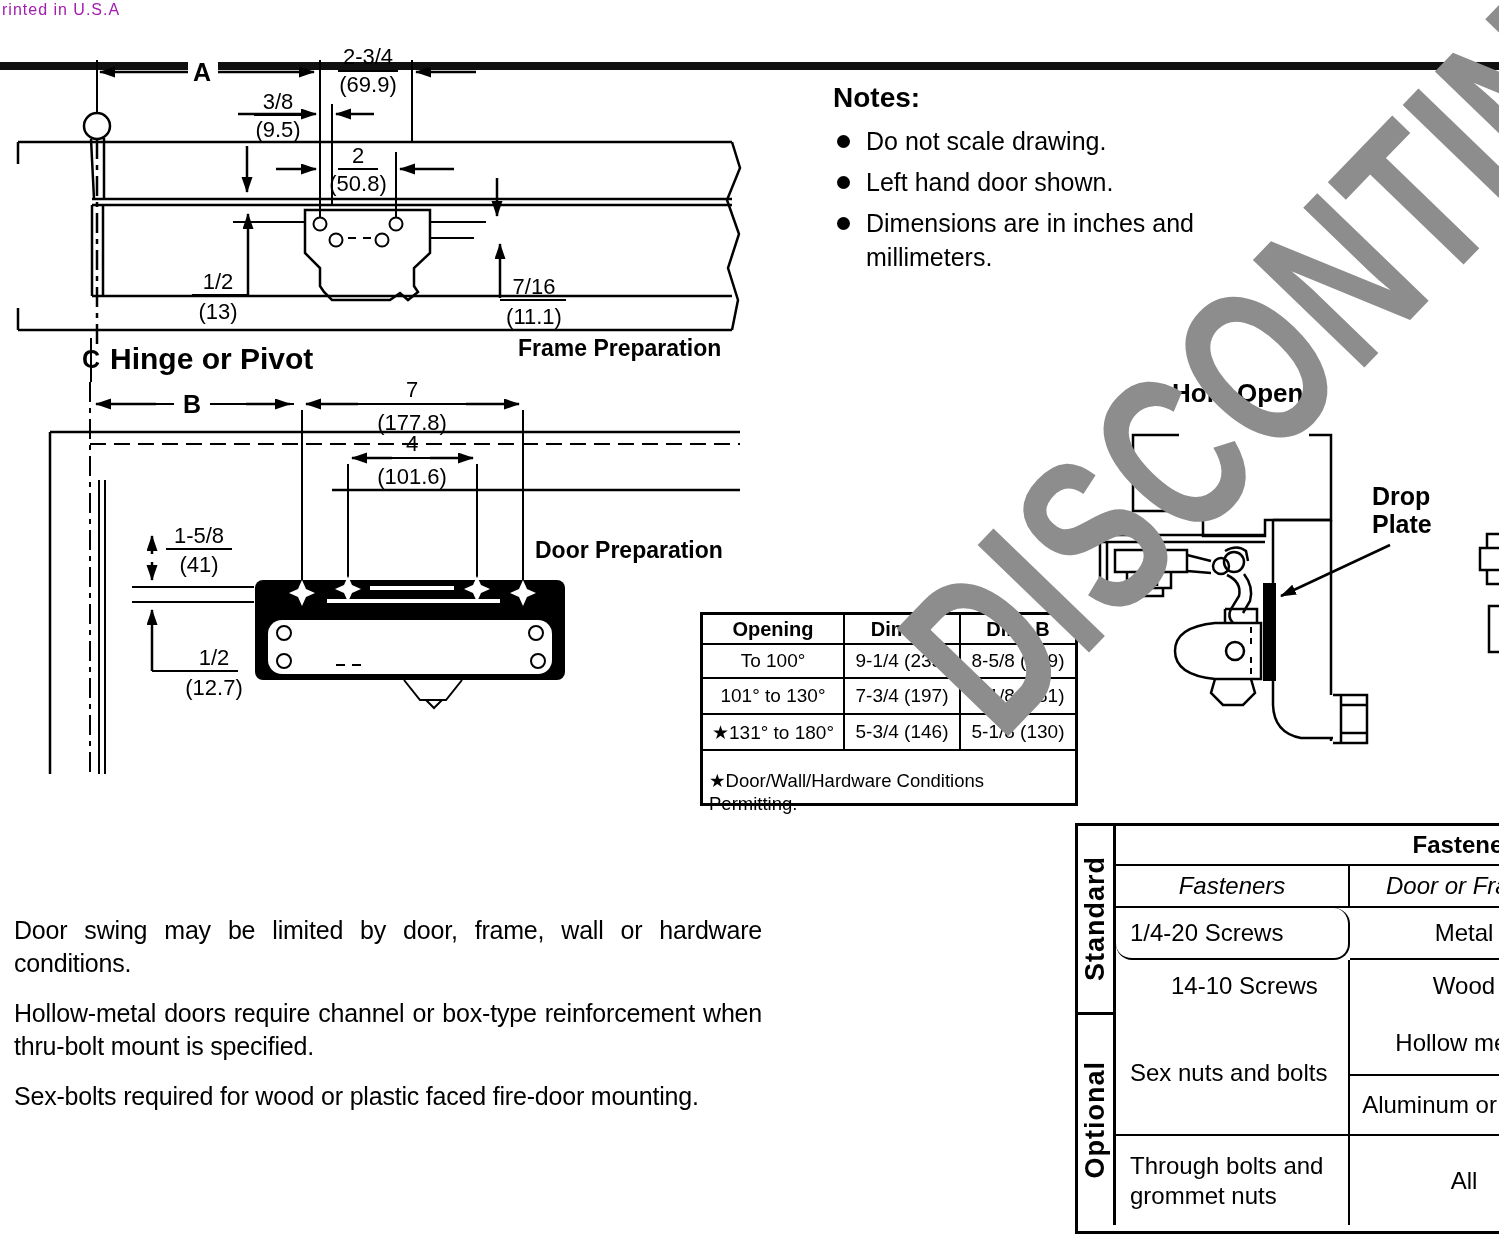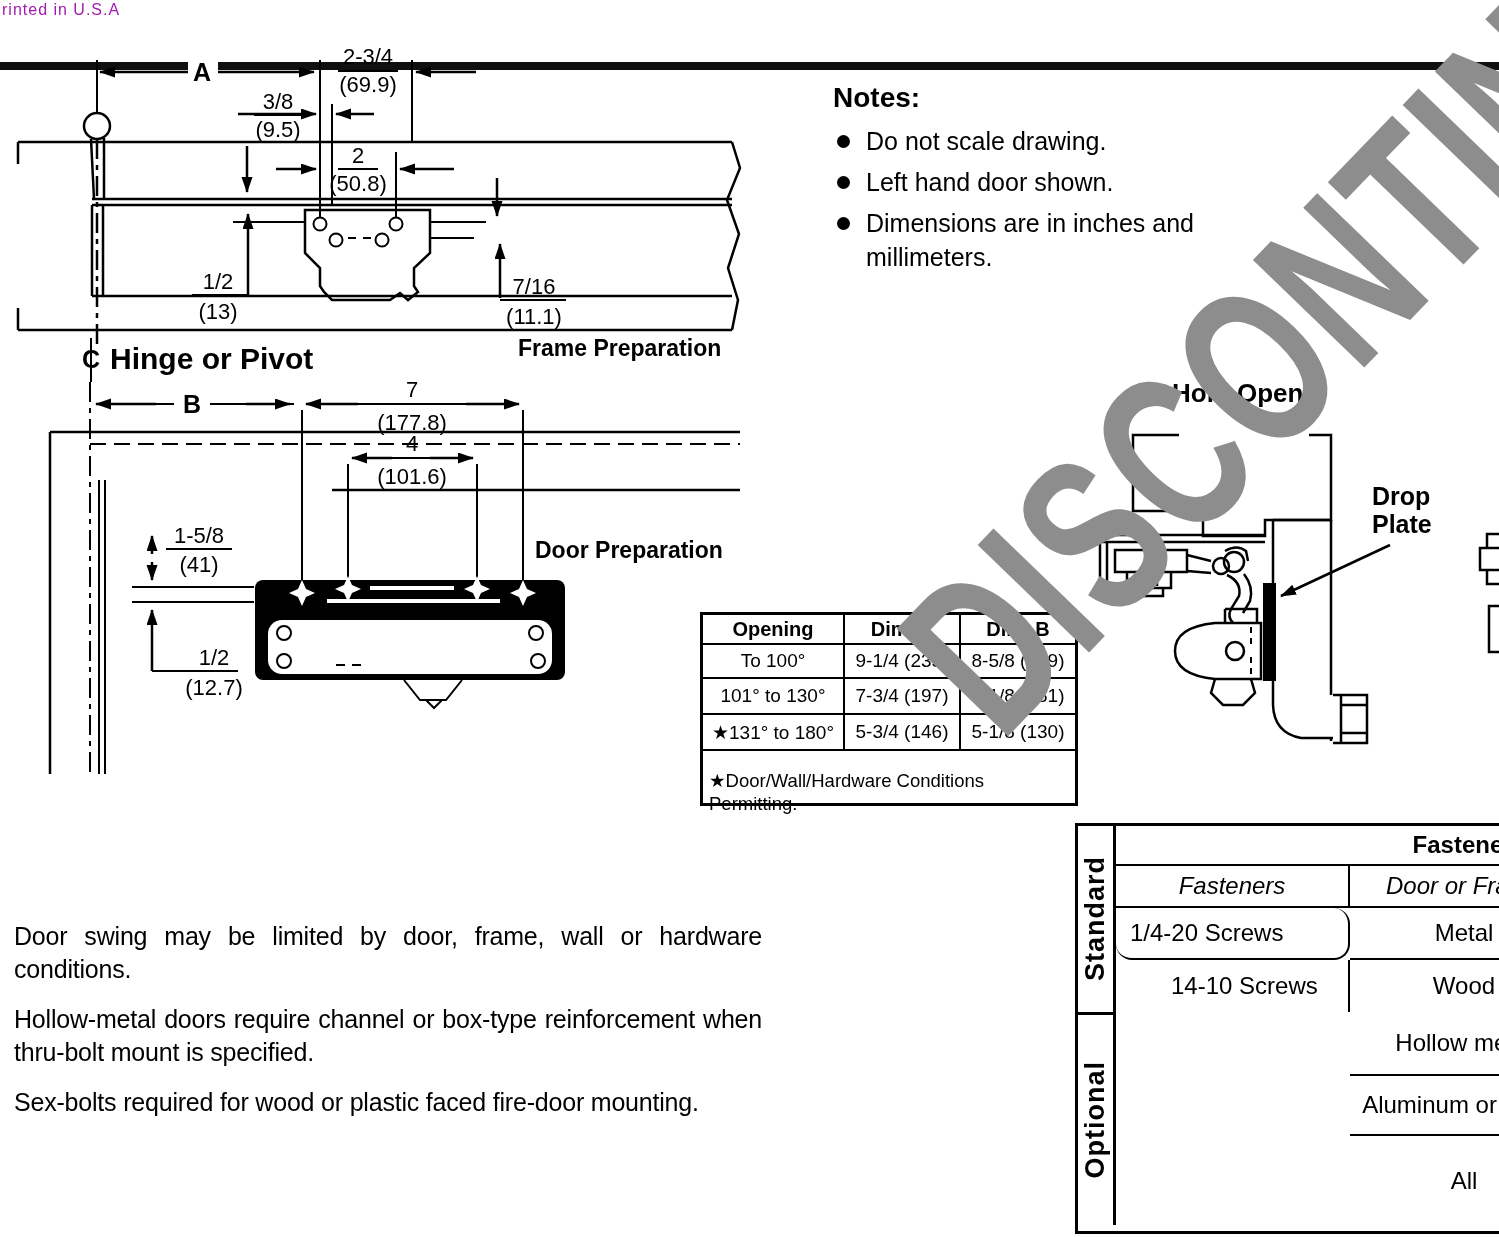--- a/index.html
+++ b/index.html
@@ -44,21 +44,21 @@
      padding-right:52px;font-weight:bold;font-size:29px;}
   .ft-f{grid-column:2;border-right:2px solid #000;padding-left:14px;}
   .ft-d{grid-column:3;justify-content:center;text-align:center;}
   .ft-hdr{font-style:italic;font-size:24px;border-bottom:2px solid #000;}
   #ft-hf{justify-content:center;padding-left:0;}
   .bb2{border-bottom:2px solid #000;}
   #ft-r3f{grid-row:5/7;}
   #ft-r3d2 span{display:block;text-align:center;line-height:28px;}
   
   #body-text{left:14px;top:912px;width:748px;}
-  #body-text p{margin:8px 0 17px 0;font-size:25px;line-height:33px;text-align:justify;letter-spacing:-0.2px;}
+  #body-text p{margin:2px 0 17px 0;font-size:25px;line-height:33px;text-align:justify;letter-spacing:-0.2px;}
   
   #watermark{left:945px;top:690px;width:0;height:0;z-index:40;pointer-events:none;}
   #watermark span{display:block;white-space:nowrap;font-weight:bold;font-size:225px;
      letter-spacing:4px;color:#8d8d8d;mix-blend-mode:multiply;
      transform:translate(-50%,-50%) rotate(-46deg) scaleX(0.7);}
   svg{overflow:visible;}
   svg text{font-family:"Liberation Sans",sans-serif;}
   .dimtxt{font-size:22px;}
   .dimbold{font-size:25px;font-weight:bold;}
   .cap{font-size:23px;font-weight:bold;}
@@ -296,24 +296,26 @@
     <div class="cell ft-vlabel" id="ft-opt">
       <span>Optional</span>
     </div>
     <div class="cell" id="ft-title">Fasteners</div>
     <div class="cell ft-f ft-hdr" id="ft-hf" style="grid-row:2;">Fasteners</div>
     <div class="cell ft-d ft-hdr" style="grid-row:2;">Door or Frame</div>
     <div class="cell ft-f bb2" style="grid-row:3;border-radius:16px;">1/4-20 Screws</div>
     <div class="cell ft-d bb2" style="grid-row:3;">Metal</div>
     <div class="cell ft-f" style="grid-row:4;margin-left:41px;">14-10 Screws</div>
     <div class="cell ft-d" style="grid-row:4;">Wood</div>
+    <div class="cell ft-f bb2" id="ft-r3f">Sex nuts and bolts</div>
     <div class="cell ft-d bb2" style="grid-row:5;">Hollow metal</div>
     <div class="cell ft-d bb2" id="ft-r3d2" style="grid-row:6;">
       <span>Aluminum or Wood</span>
     </div>
+    <div class="cell ft-f" style="grid-row:7;line-height:30px;">Through bolts and grommet nuts</div>
     <div class="cell ft-d" style="grid-row:7;">All</div>
   </div>
 
   <div id="body-text" class="abs">
     <p>Door swing may be limited by door, frame, wall or hardware conditions.</p>
     <p>Hollow-metal doors require channel or box-type reinforce­ment when thru-bolt mount is specified.</p>
     <p>Sex-bolts required for wood or plastic faced fire-door mounting.</p>
   </div>
 
   <div id="watermark" class="abs">

